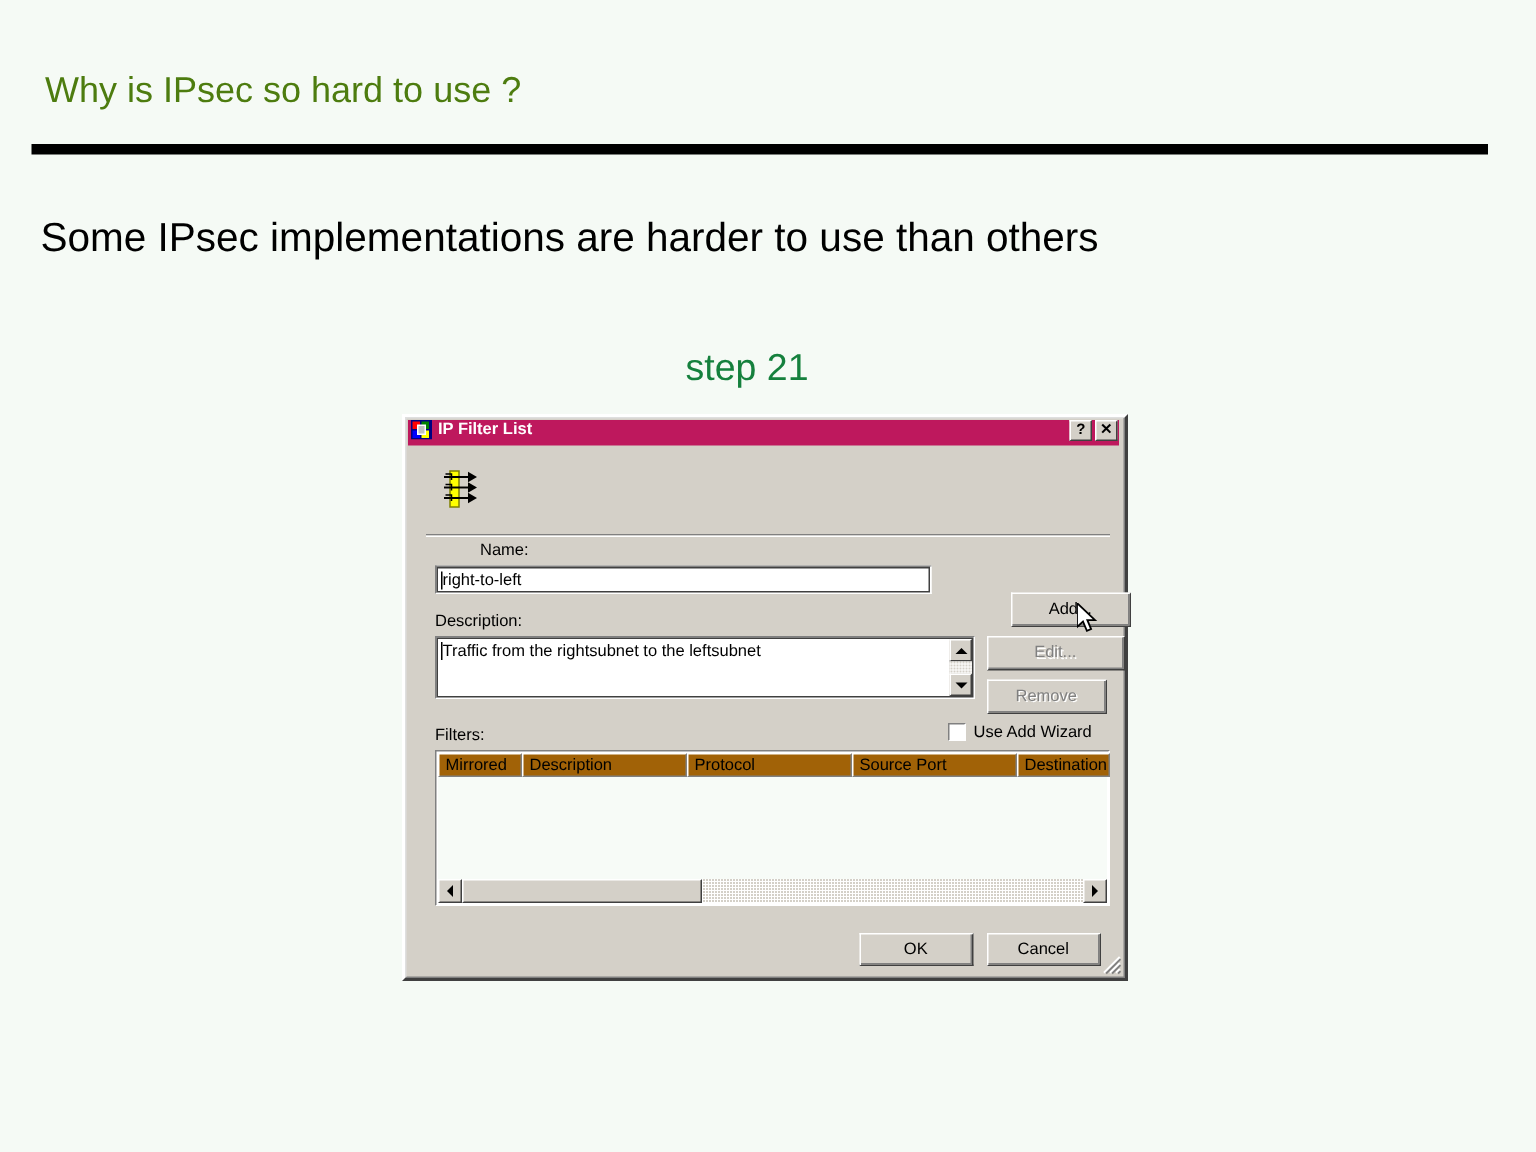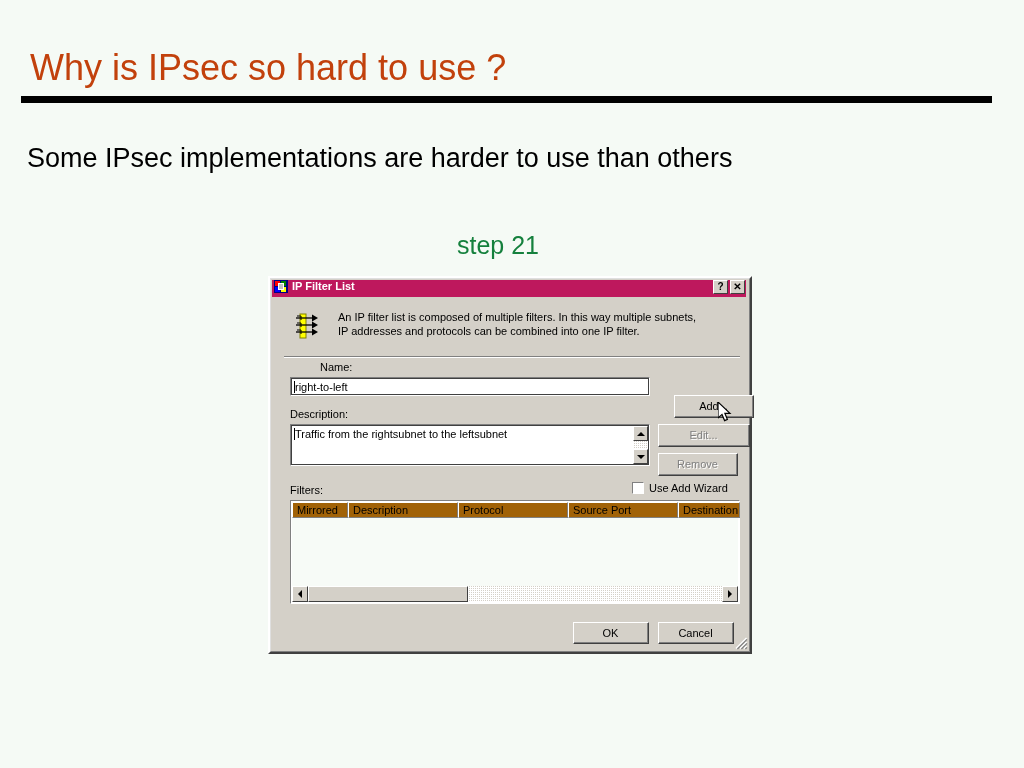--- a/index.html
+++ b/index.html
@@ -13,22 +13,22 @@
     font-family: "Liberation Sans", sans-serif;
     overflow: hidden;
     position: relative;
   }
 
   
   .slide-title {
     position: absolute;
     left: 30px;
     top: 47px;
-    font-size: 36px;
-    color: #c2410c;
+    font-size: 24px;
+    color: #4d7c0f;
     letter-spacing: 0px;
     white-space: nowrap;
   }
   .title-rule {
     position: absolute;
     left: 21px;
     top: 96px;
     width: 971px;
     height: 7px;
     background: #000000;
@@ -164,21 +164,21 @@
   .sunken2 {
     background: #ffffff;
     border: 1px solid;
     border-color: #808080 #ffffff #ffffff #808080;
     box-sizing: border-box;
     position: absolute;
   }
 
   .field-name {
     left: 20px; top: 99px;
-    width: 360px; height: 19px;
+    width: 331px; height: 19px;
   }
   .field-name-text {
     position: absolute;
     left: 4px; top: 3px;
     font-size: 11px;
     color: #000000;
   }
   .caret {
     position: absolute;
     left: 3px; top: 3px;
@@ -424,21 +424,20 @@
         <polygon points="20,11.5 26,15 20,18.5"></polygon>
         <polygon points="20,18.5 26,22 20,25.5"></polygon>
       </g>
       <g stroke="#000000" stroke-width="1" fill="none">
         <path d="M5 6 L9 6 L9 10"></path>
         <path d="M5 13 L9 13 L9 17"></path>
         <path d="M5 20 L9 20 L9 24"></path>
       </g>
     </svg>
   </span>
-  <div class="info-text">An IP filter list is composed of multiple filters. In this way multiple subnets, IP addresses and protocols can be combined into one IP filter.</div>
 
   <div class="hr-groove" style="top:78px"></div>
 
   <div class="lbl" style="left:20px; top:83px;padding-left:30px;">Name:</div>
   <div class="sunken field-name">
     <span class="caret"></span>
     <span class="field-name-text">right-to-left</span>
   </div>
 
   <div class="lbl" style="left:20px; top:130px;">Description:</div>

